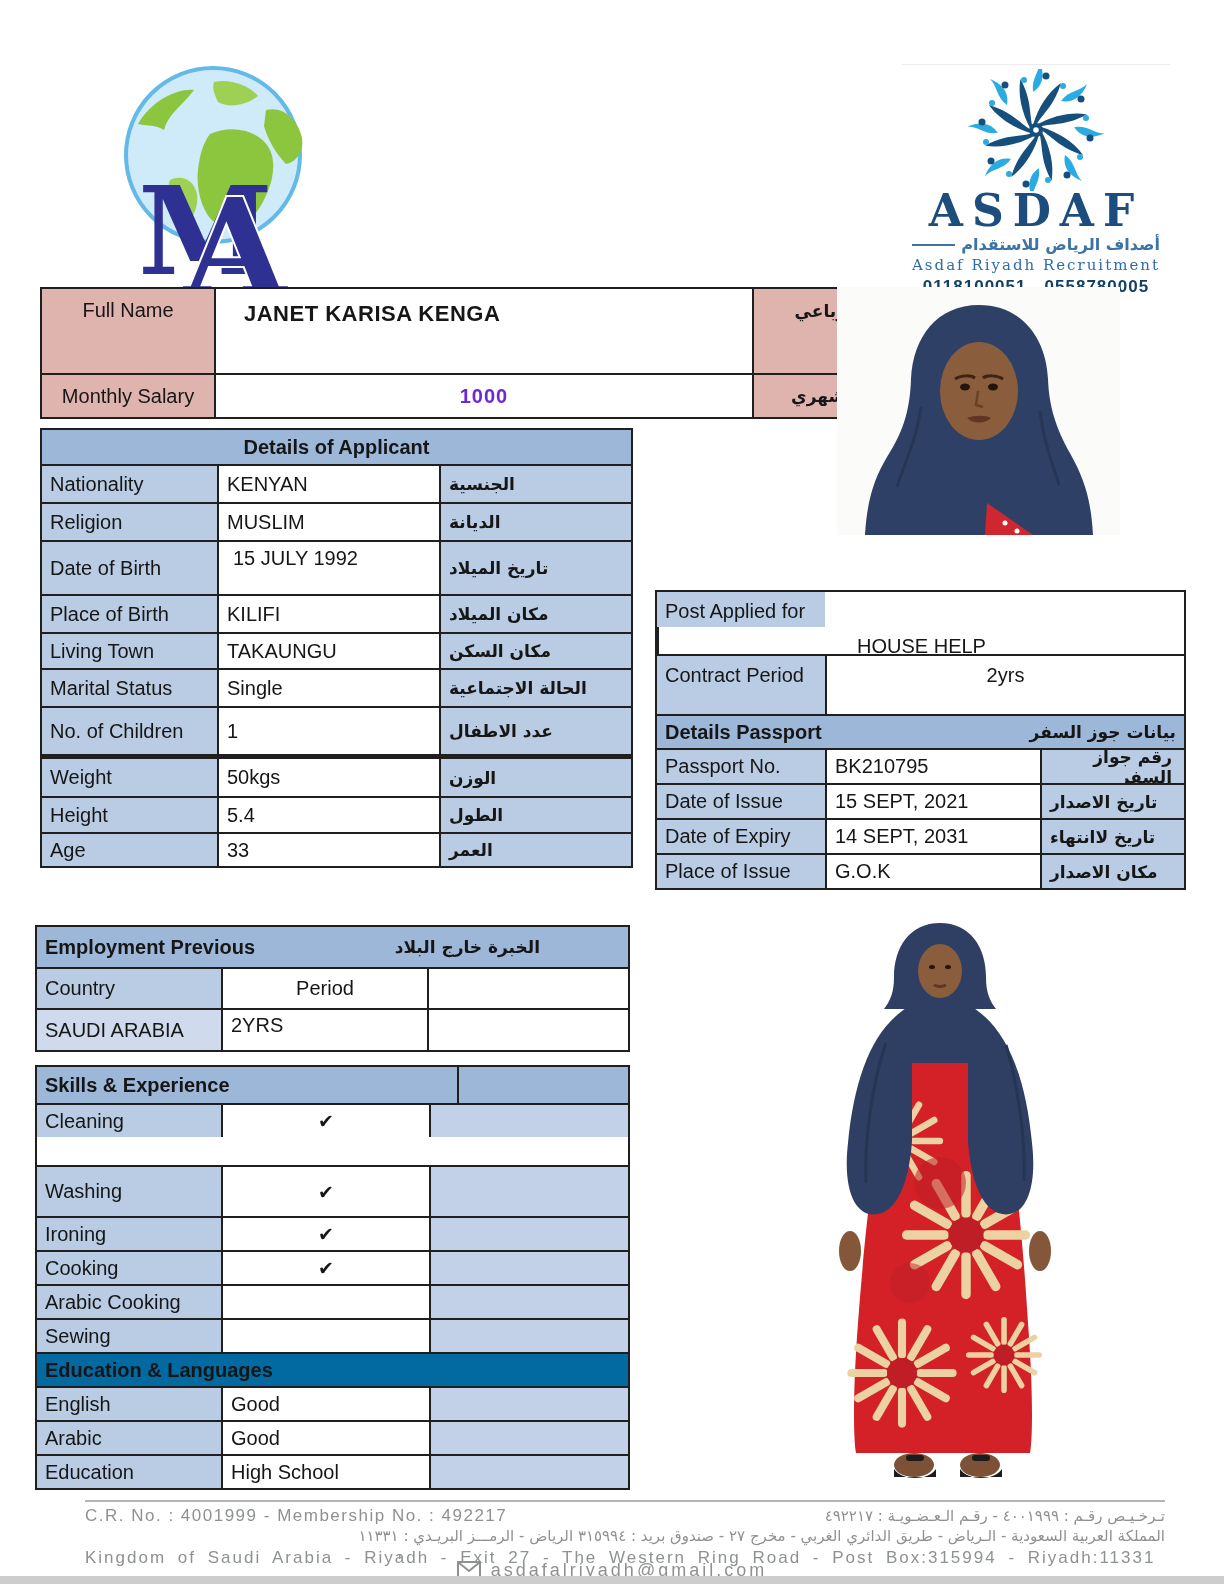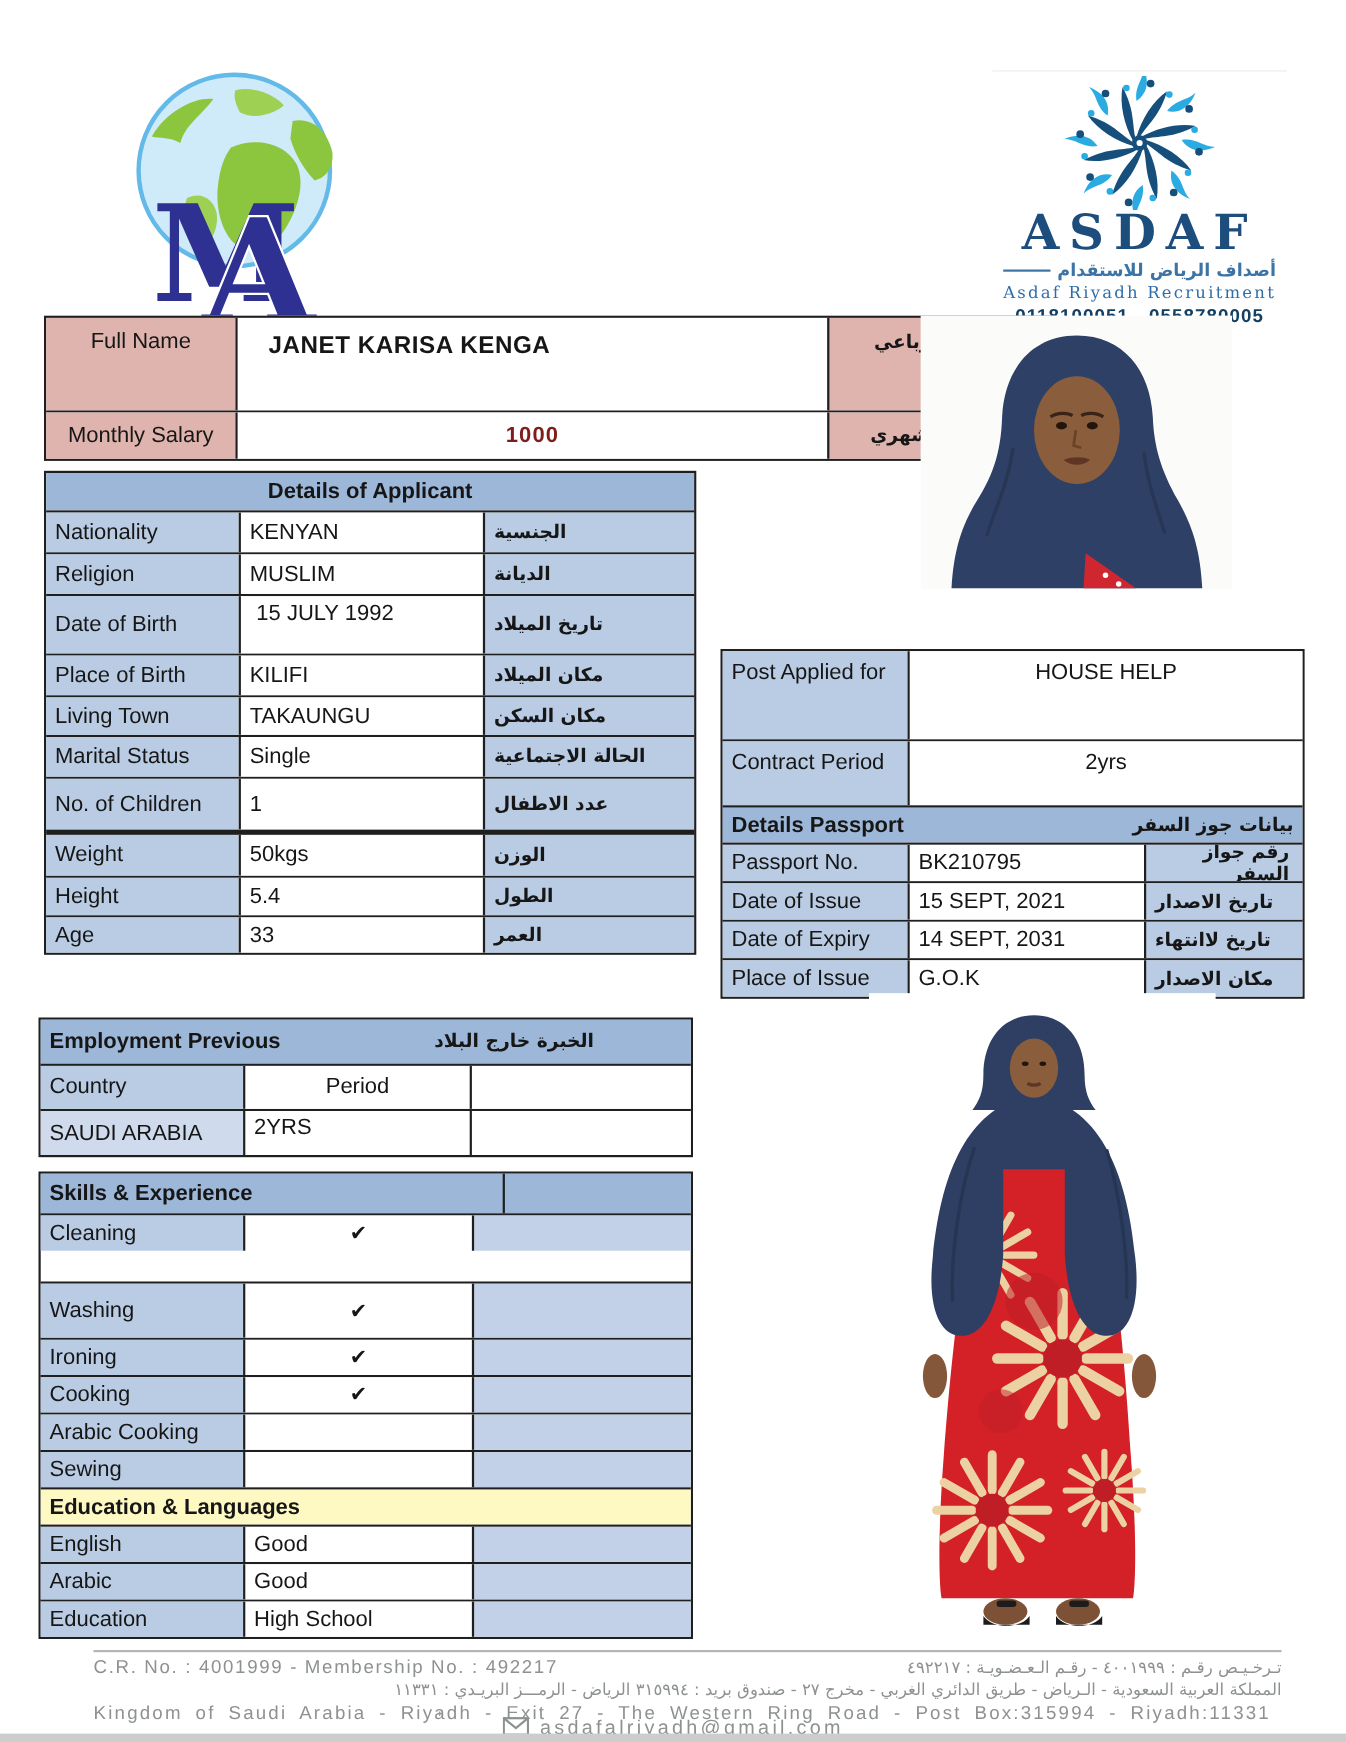--- a/index.html
+++ b/index.html
@@ -12,33 +12,33 @@
   .tbl{position:absolute;border:2.5px solid #1f1f1f;background:#fff;box-sizing:border-box;}
   .trow{display:flex;border-top:2.5px solid #1f1f1f;box-sizing:border-box;}
   .trow.first{border-top:none;}
   .cell{border-left:2.5px solid #1f1f1f;box-sizing:border-box;overflow:hidden;display:flex;align-items:center;padding:2px 8px;font-size:20px;}
   .cell.cfirst{border-left:none;}
   .pink{background:#dfb4ae;}
   .hblue{background:#9db7d8;}
   .lblue{background:#b9cce4;}
   .rblue{background:#c2d1e7;}
   .xblue{background:#cfdbec;}
-  .eblue{background:#fef9c3;align-items:center;}
+  .eblue{background:#0369a1;align-items:center;}
   .white{background:#fff;}
   .cent{justify-content:center;text-align:center;}
   .right{justify-content:flex-end;text-align:right;}
   .topal{align-items:flex-start;}
 
   
   .top-tbl{left:40px;top:287px;width:920px;}
   .top-tbl .c0{width:172px;}
   .top-tbl .c1{width:538px;}
   .top-tbl .c2{flex:1;}
   .name-val{font-weight:700;font-size:22px;letter-spacing:.5px;padding-left:28px;}
-  .salary-val{color:#7f1d1d;font-weight:700;letter-spacing:1px;}
+  .salary-val{color:#6d28d9;font-weight:700;letter-spacing:1px;}
 
   
   .det-tbl{left:40px;top:428px;width:593px;}
   .det-tbl .c0{width:175px;}
   .det-tbl .c1{width:222px;}
   .det-tbl .c2{flex:1;}
   .det-tbl .hdr{height:34px;font-weight:600;}
   .thick-top{border-top-width:5px;}
   .ar-cell{font-size:17px;padding-right:12px;}
 
@@ -246,21 +246,21 @@
       <div class="cell lblue c2 right ar ar-cell" dir="rtl">الطول</div>
     </div>
     <div class="trow" style="height:34px;">
       <div class="cell cfirst lblue c0">Age</div>
       <div class="cell white c1">33</div>
       <div class="cell lblue c2 right ar ar-cell" dir="rtl">العمر</div>
     </div>
   </div>
 
   <div class="tbl app-tbl">
-    <div class="trow first" style="height:80px;">
+    <div class="trow first" style="height:62px;flex-direction:column;">
       <div class="cell cfirst lblue c0 topal" style="padding-top:6px;line-height:1.35;">Post Applied for</div>
       <div class="cell white cent topal" style="flex:1;padding-top:8px;">HOUSE HELP</div>
     </div>
     <div class="trow" style="height:60px;">
       <div class="cell cfirst lblue c0 topal" style="padding-top:6px;line-height:1.35;">Contract Period</div>
       <div class="cell white cent topal" style="flex:1;padding-top:8px;">2yrs</div>
     </div>
     <div class="trow hblue" style="height:34px;">
       <div class="cell cfirst sec-title" style="flex:1;display:flex;justify-content:space-between;align-items:center;gap:48px;">
         <span>Details Passport</span>

